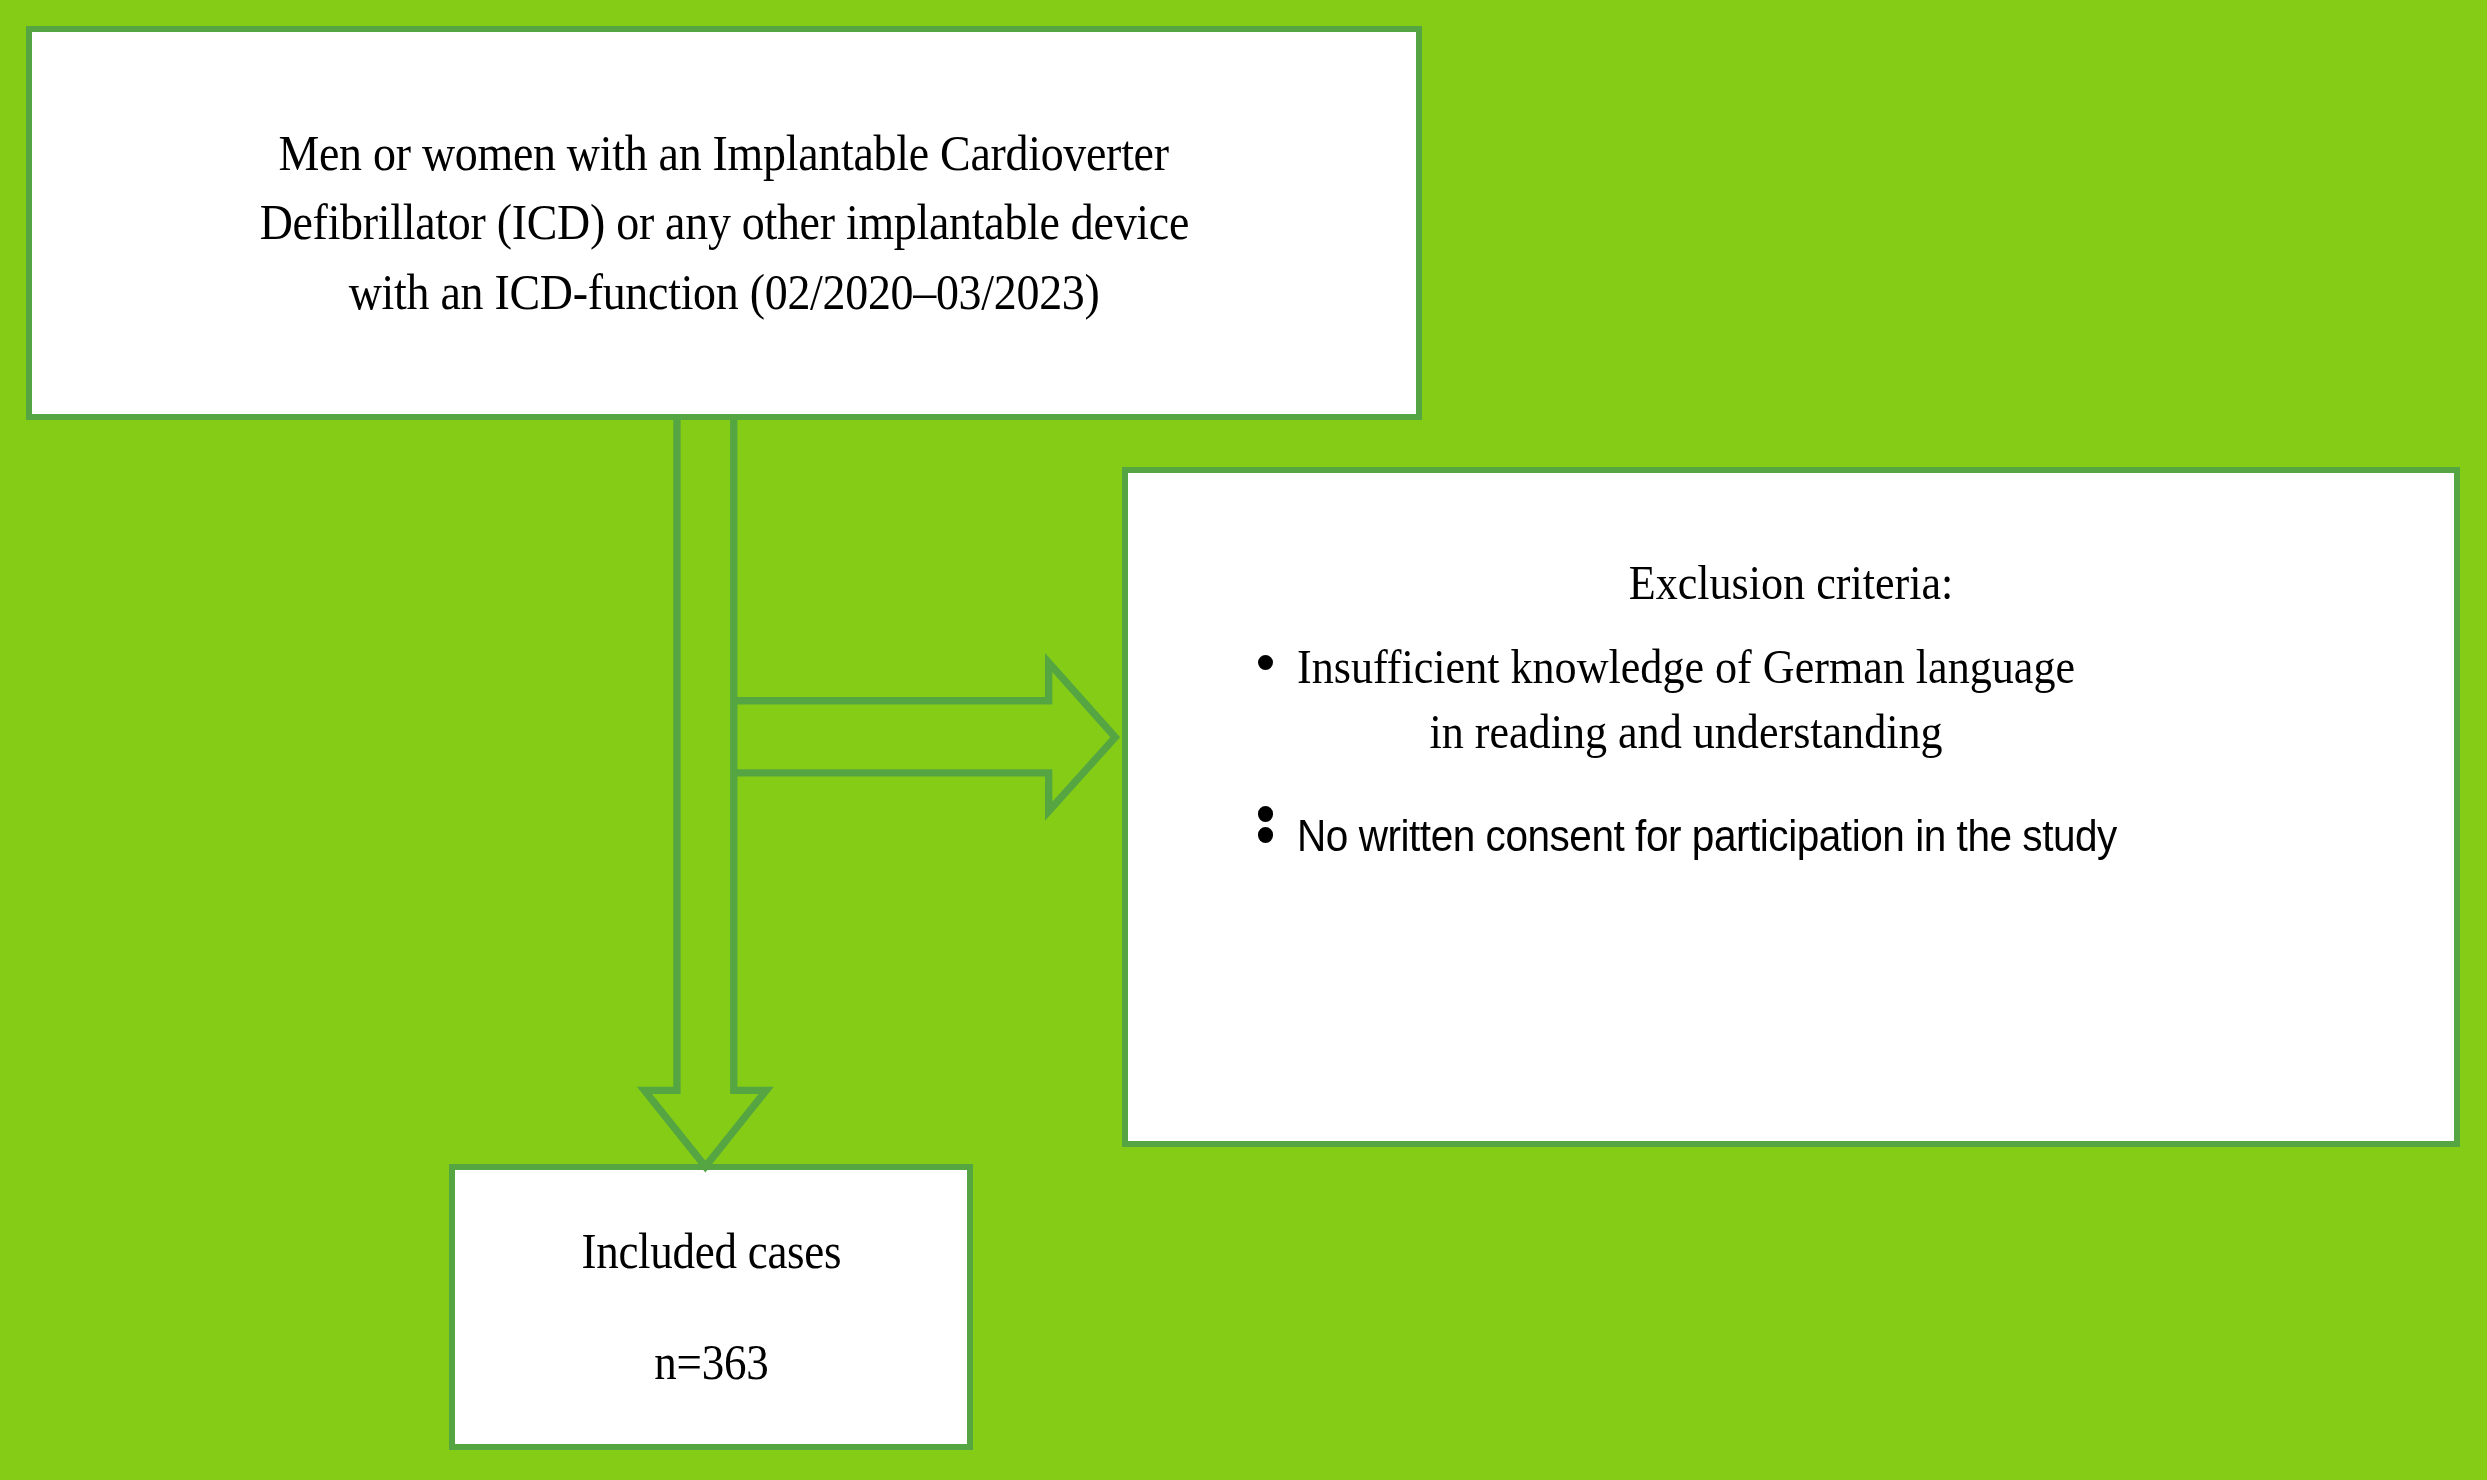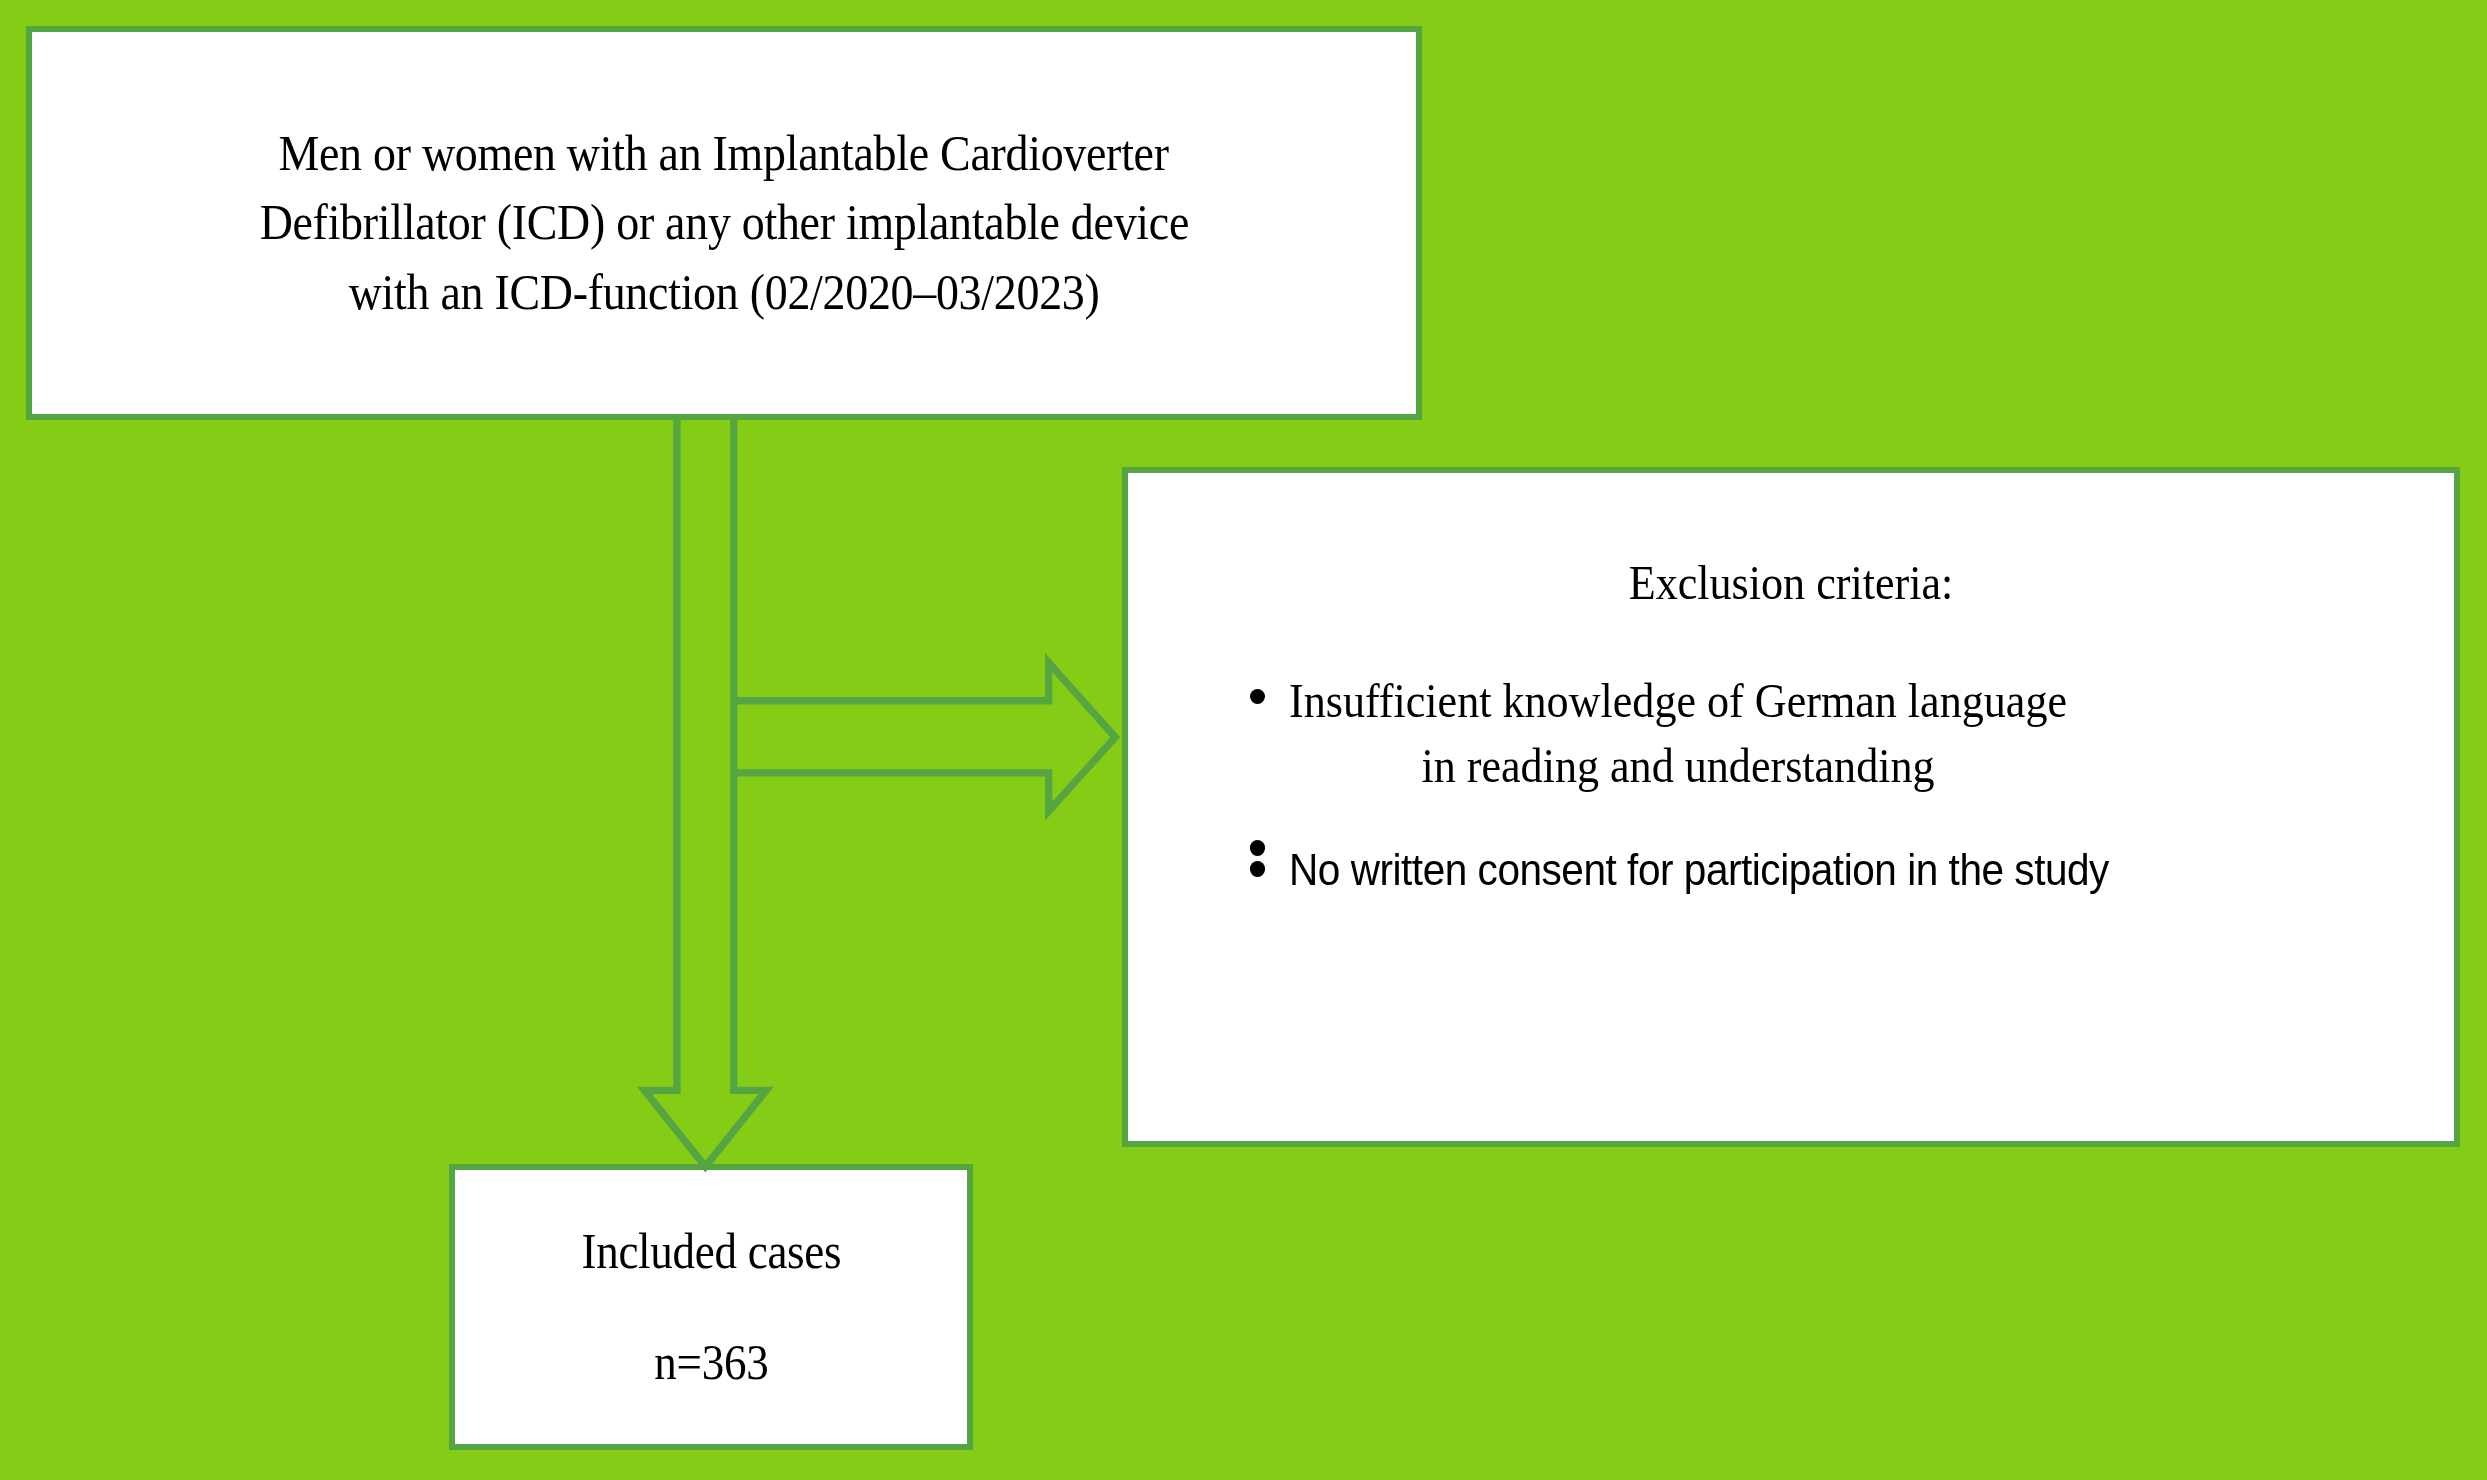--- a/index.html
+++ b/index.html
@@ -39,21 +39,20 @@
     height: 394px;
   }
 
   #box-exclusion {
     left: 1122px;
     top: 467px;
     width: 1338px;
     height: 680px;
     align-items: stretch;
     justify-content: flex-start;
-    gap: 34px;
   }
 
   #box-included {
     left: 449px;
     top: 1164px;
     width: 524px;
     height: 286px;
   }
 
   
@@ -82,21 +81,21 @@
     color: #000000;
     font-family: "Liberation Serif", "DejaVu Serif", serif;
     font-size: 49px;
     line-height: 1.1;
     margin-top: 83px;
     transform: scaleX(0.90);
   }
 
   .excl-list {
     list-style: none;
-    margin: 0;
+    margin: 8px;
     padding: 0;
     margin-top: 24px;
   }
 
   .excl-item {
     position: relative;
     display: flex;
     align-items: flex-start;
     margin: 0 0 21px 0;
     padding-left: 161px;

